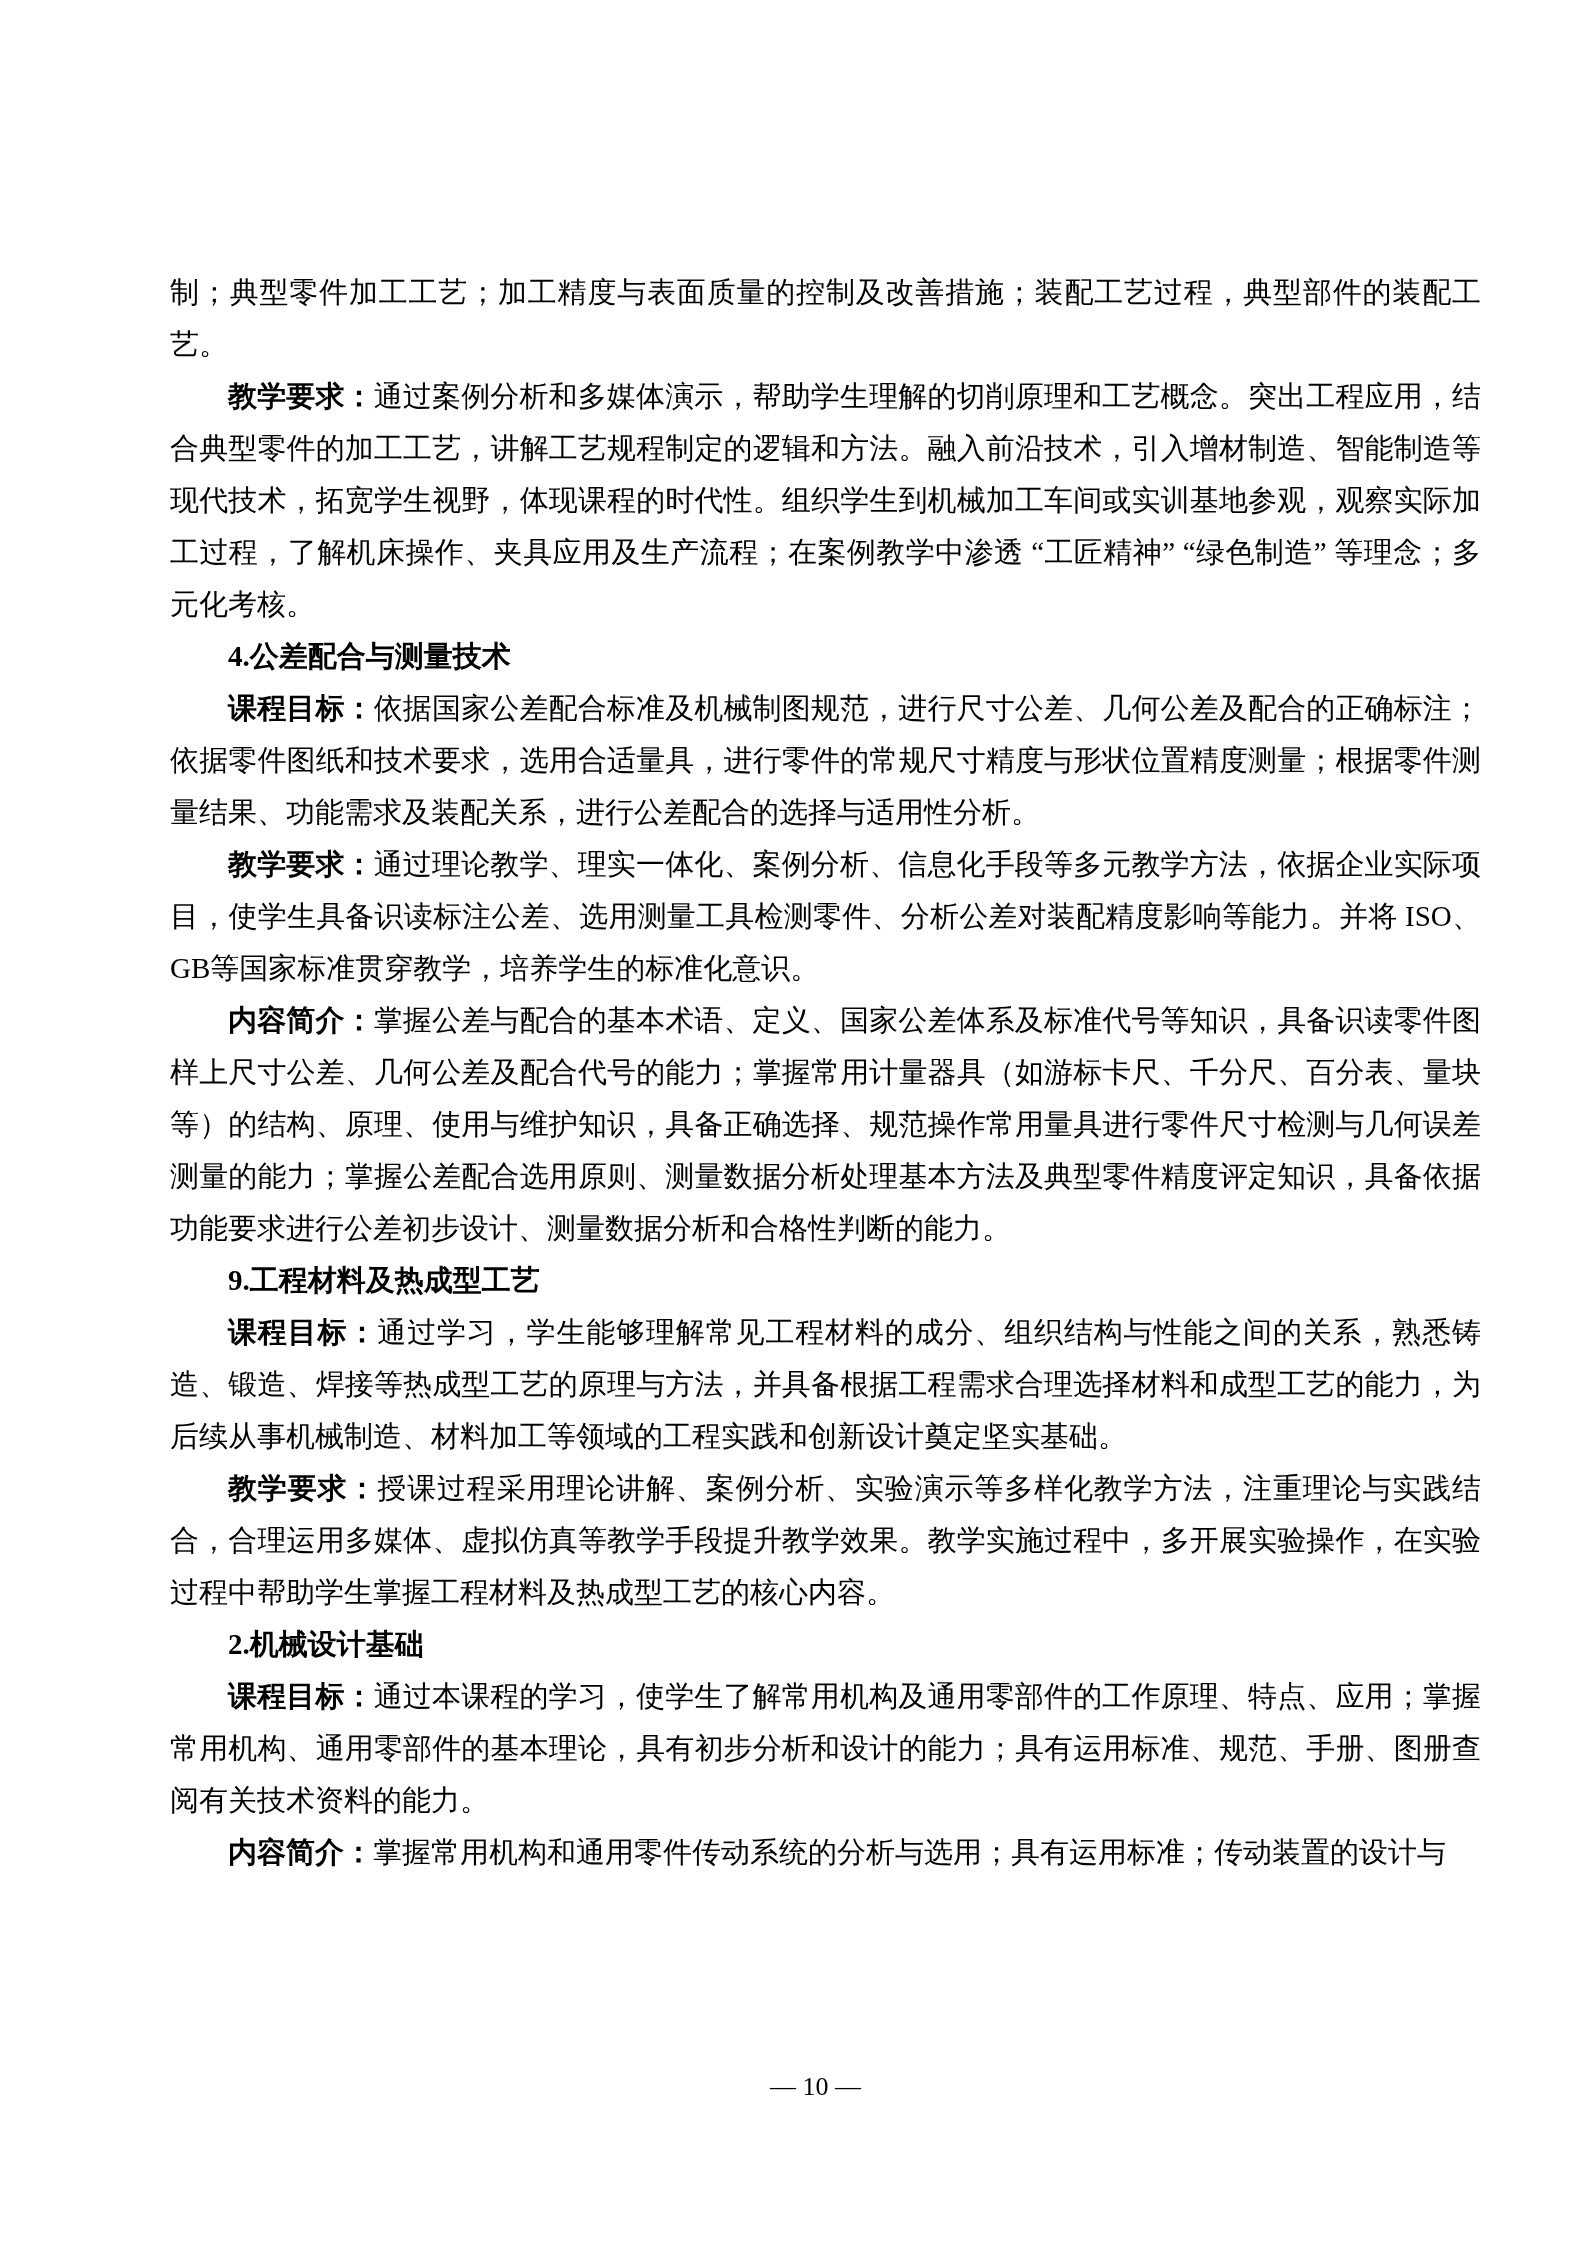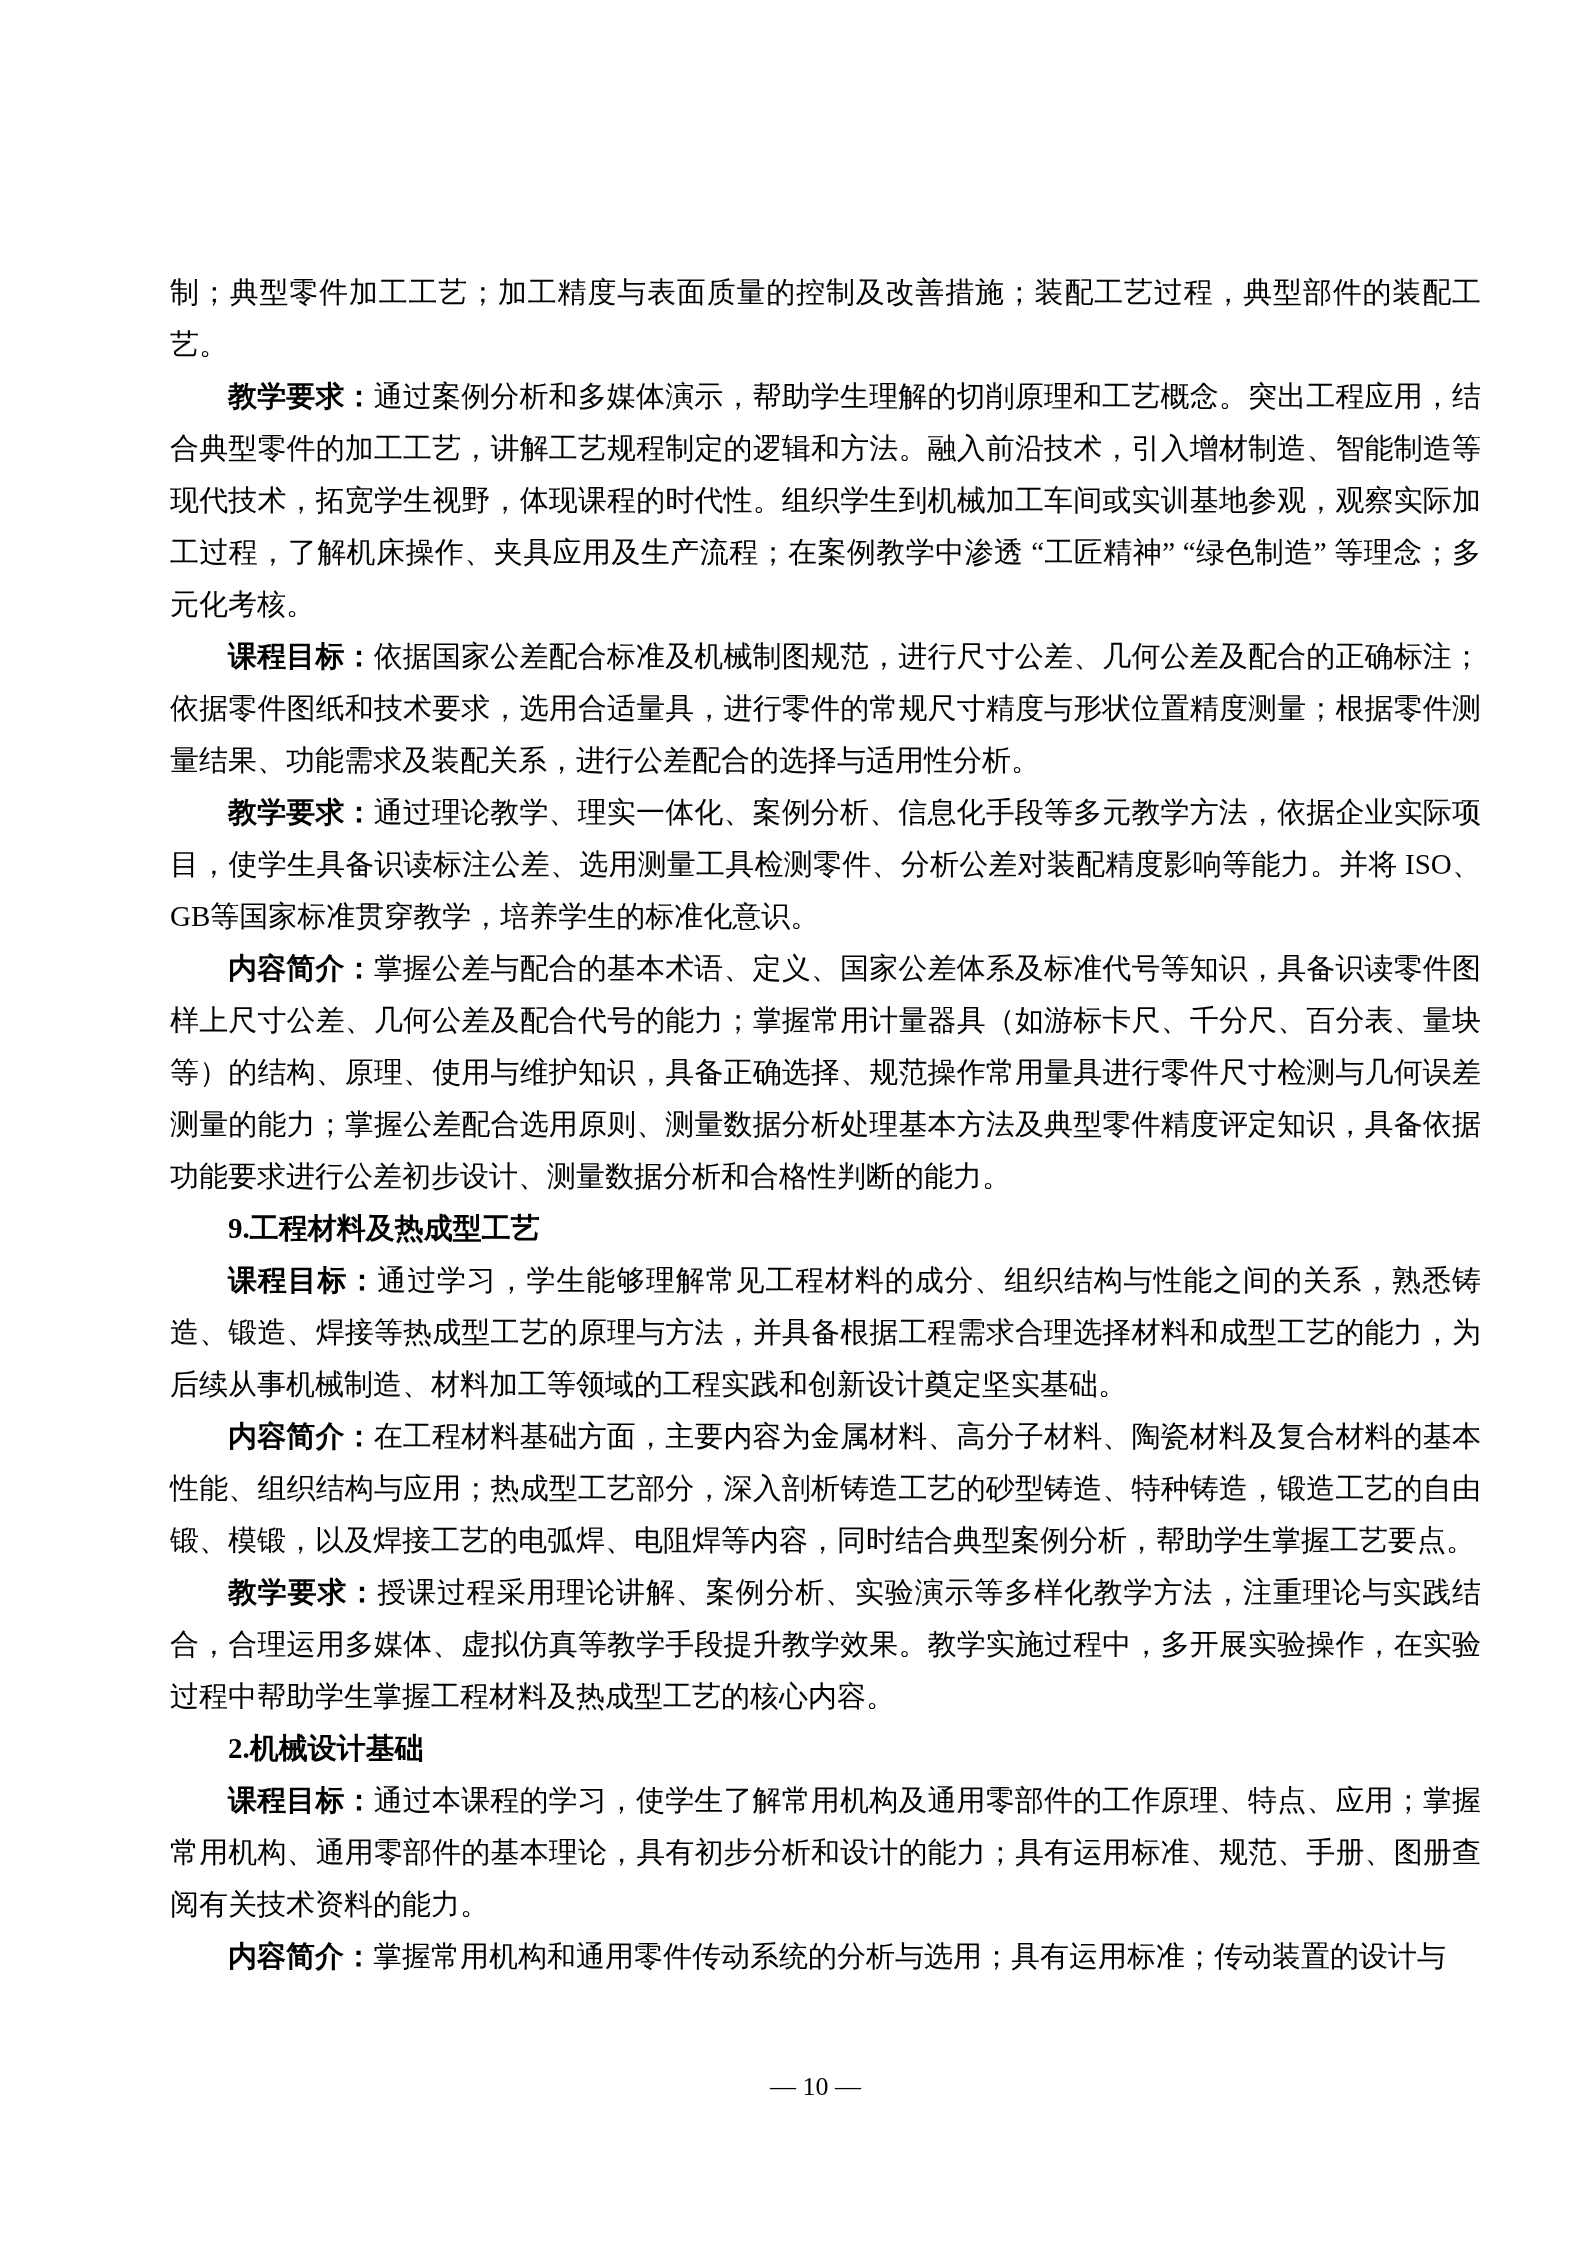--- a/index.html
+++ b/index.html
@@ -42,32 +42,32 @@
 </head>
 <body>
 
 <div class="page">
   <div class="content">
 
     <p class="para noindent"><span>制；典型零件加工工艺；加工精度与表面质量的控制及改善措施；装配工艺过程，典型部件的装配工艺。</span></p>
 
     <p class="para"><b class="lbl">教学要求：</b><span>通过案例分析和多媒体演示，帮助学生理解的切削原理和工艺概念。突出工程应用，结合典型零件的加工工艺，讲解工艺规程制定的逻辑和方法。融入前沿技术，引入增材制造、智能制造等现代技术，拓宽学生视野，体现课程的时代性。组织学生到机械加工车间或实训基地参观，观察实际加工过程，了解机床操作、夹具应用及生产流程；在案例教学中渗透 “工匠精神” “绿色制造” 等理念；多元化考核。</span></p>
 
+    <p class="para heading"><span>4.公差配合与测量技术</span></p>
 
     <p class="para"><b class="lbl">课程目标：</b><span>依据国家公差配合标准及机械制图规范，进行尺寸公差、几何公差及配合的正确标注；依据零件图纸和技术要求，选用合适量具，进行零件的常规尺寸精度与形状位置精度测量；根据零件测量结果、功能需求及装配关系，进行公差配合的选择与适用性分析。</span></p>
 
     <p class="para"><b class="lbl">教学要求：</b><span>通过理论教学、理实一体化、案例分析、信息化手段等多元教学方法，依据企业实际项目，使学生具备识读标注公差、选用测量工具检测零件、分析公差对装配精度影响等能力。并将 ISO、GB等国家标准贯穿教学，培养学生的标准化意识。</span></p>
 
     <p class="para"><b class="lbl">内容简介：</b><span>掌握公差与配合的基本术语、定义、国家公差体系及标准代号等知识，具备识读零件图样上尺寸公差、几何公差及配合代号的能力；掌握常用计量器具（如游标卡尺、千分尺、百分表、量块等）的结构、原理、使用与维护知识，具备正确选择、规范操作常用量具进行零件尺寸检测与几何误差测量的能力；掌握公差配合选用原则、测量数据分析处理基本方法及典型零件精度评定知识，具备依据功能要求进行公差初步设计、测量数据分析和合格性判断的能力。</span></p>
 
     <p class="para heading"><span>9.工程材料及热成型工艺</span></p>
 
     <p class="para"><b class="lbl">课程目标：</b><span>通过学习，学生能够理解常见工程材料的成分、组织结构与性能之间的关系，熟悉铸造、锻造、焊接等热成型工艺的原理与方法，并具备根据工程需求合理选择材料和成型工艺的能力，为后续从事机械制造、材料加工等领域的工程实践和创新设计奠定坚实基础。</span></p>
 
-    <p class="para"><b class="lbl">内容简介：</b><span>在工程材料基础方面，主要内容为金属材料、高分子材料、陶瓷材料及复合材料的基本性能、组织结构与应用；热成型工艺部分，深入剖析铸造工艺的砂型铸造、特种铸造，锻造工艺的自由锻、模锻，以及焊接工艺的电弧焊、电阻焊等内容，同时结合典型案例分析，帮助学生掌握工艺要点。</span></p>
 
     <p class="para"><b class="lbl">教学要求：</b><span>授课过程采用理论讲解、案例分析、实验演示等多样化教学方法，注重理论与实践结合，合理运用多媒体、虚拟仿真等教学手段提升教学效果。教学实施过程中，多开展实验操作，在实验过程中帮助学生掌握工程材料及热成型工艺的核心内容。</span></p>
 
     <p class="para heading"><span>2.机械设计基础</span></p>
 
     <p class="para"><b class="lbl">课程目标：</b><span>通过本课程的学习，使学生了解常用机构及通用零部件的工作原理、特点、应用；掌握常用机构、通用零部件的基本理论，具有初步分析和设计的能力；具有运用标准、规范、手册、图册查阅有关技术资料的能力。</span></p>
 
     <p class="para"><b class="lbl">内容简介：</b><span>掌握常用机构和通用零件传动系统的分析与选用；具有运用标准；传动装置的设计与</span></p>
 
   </div>

